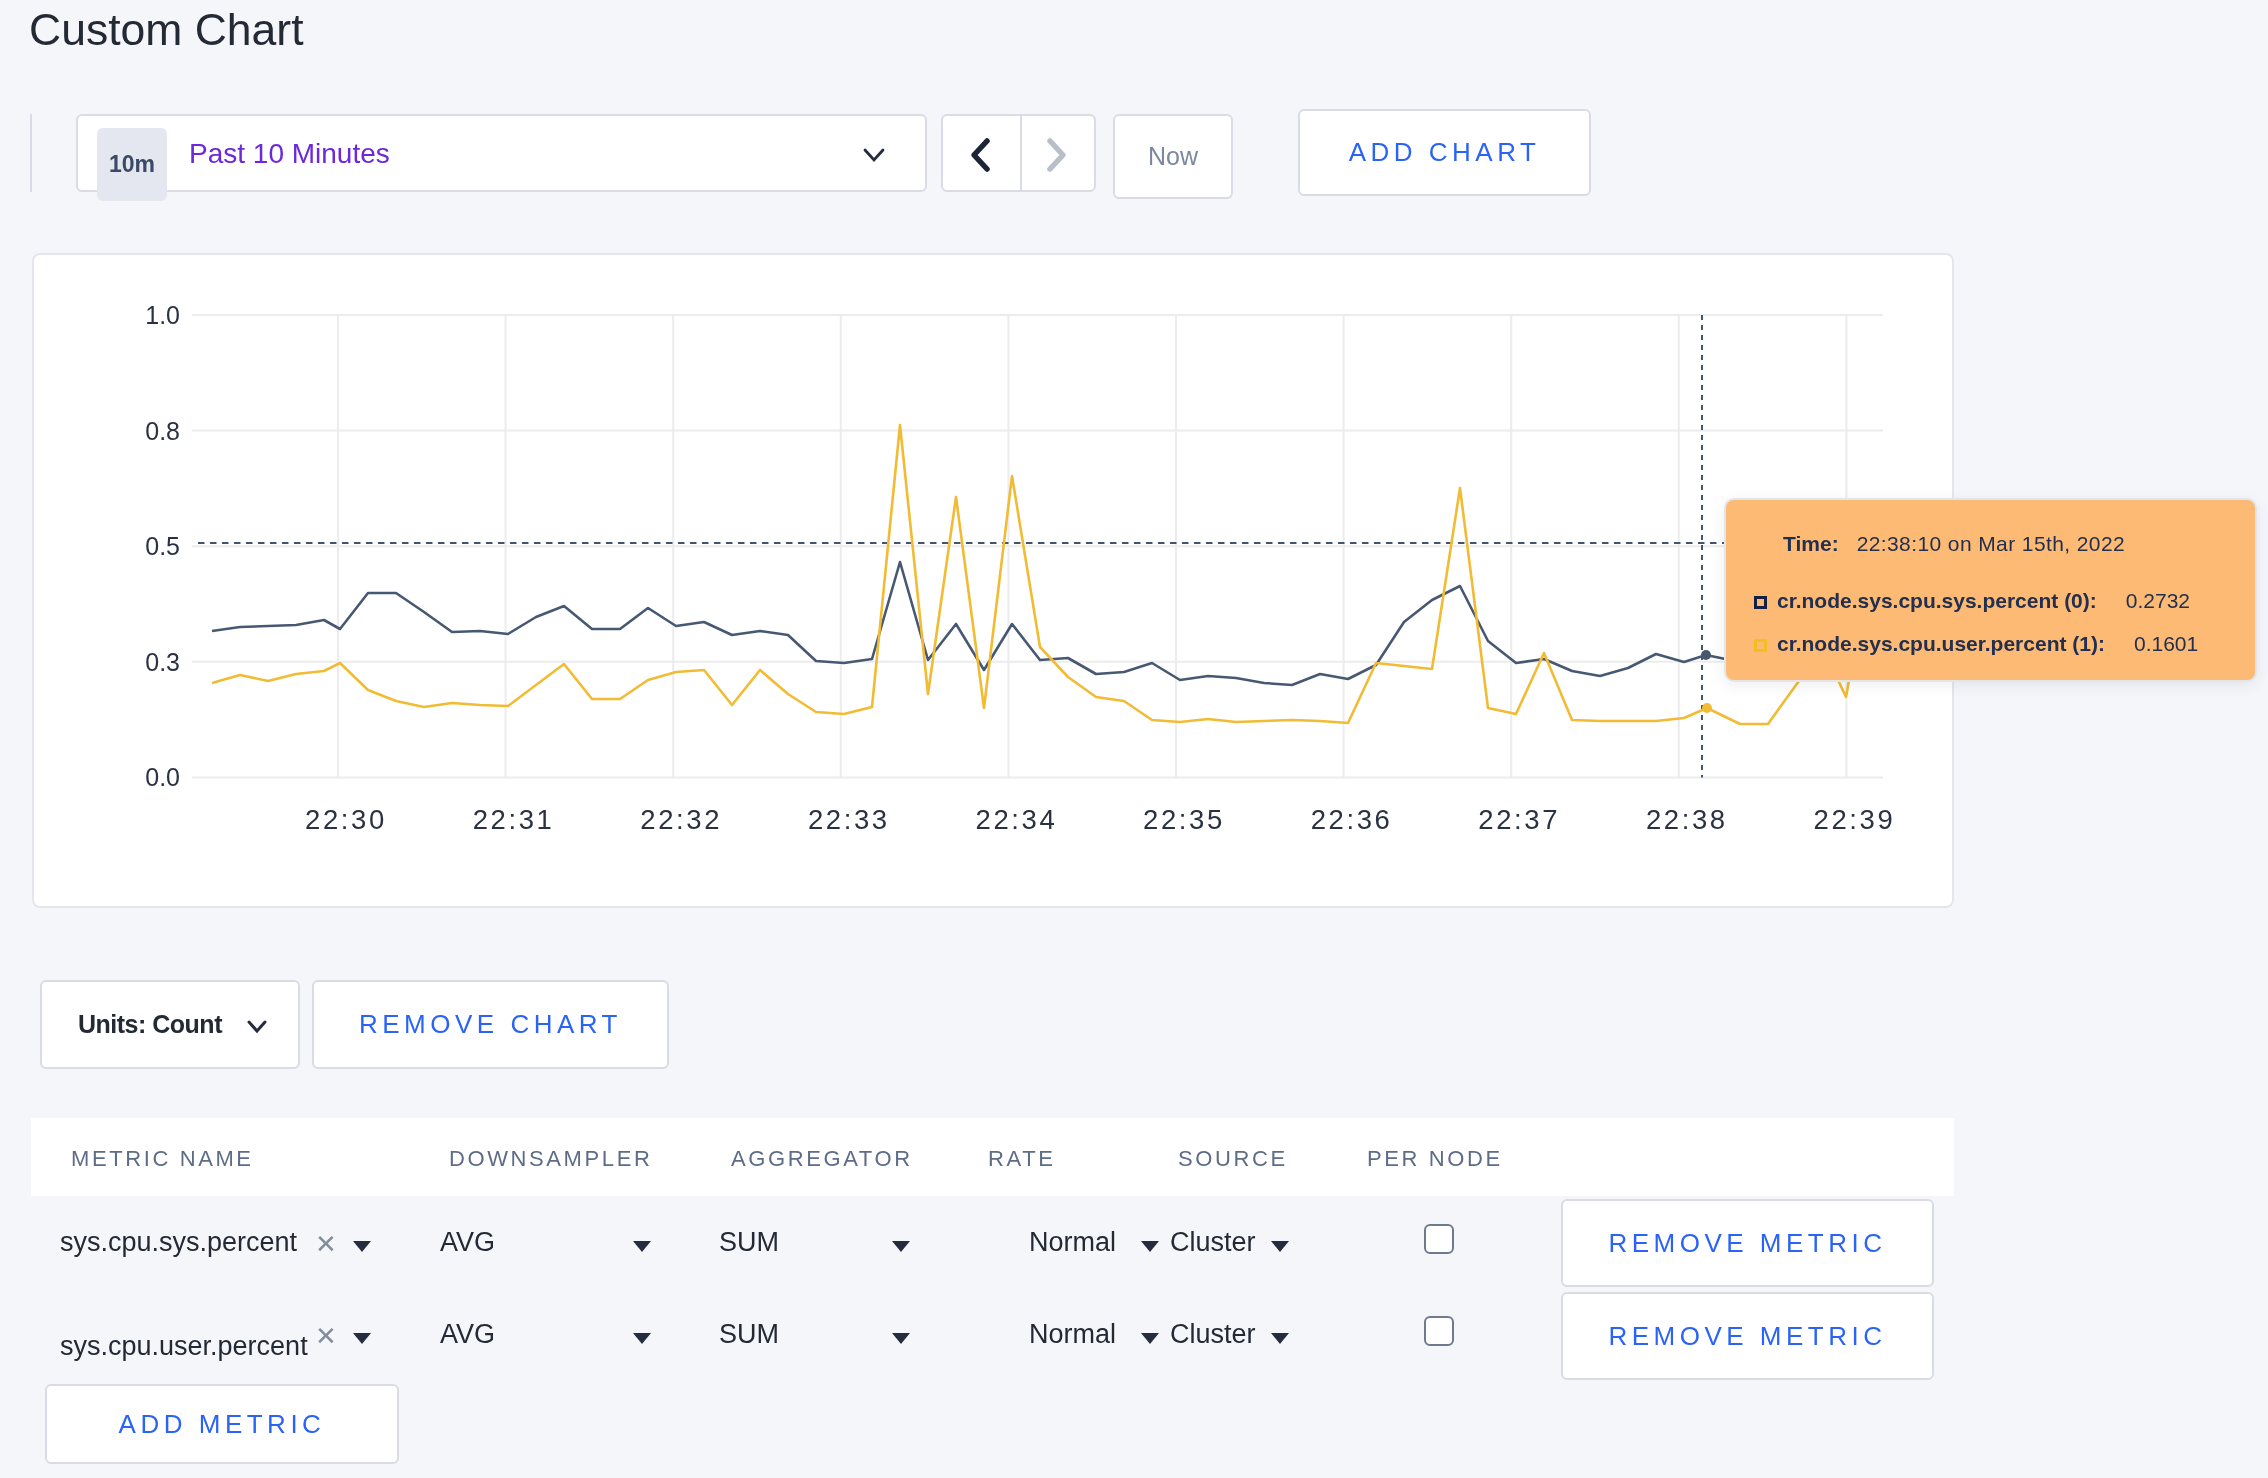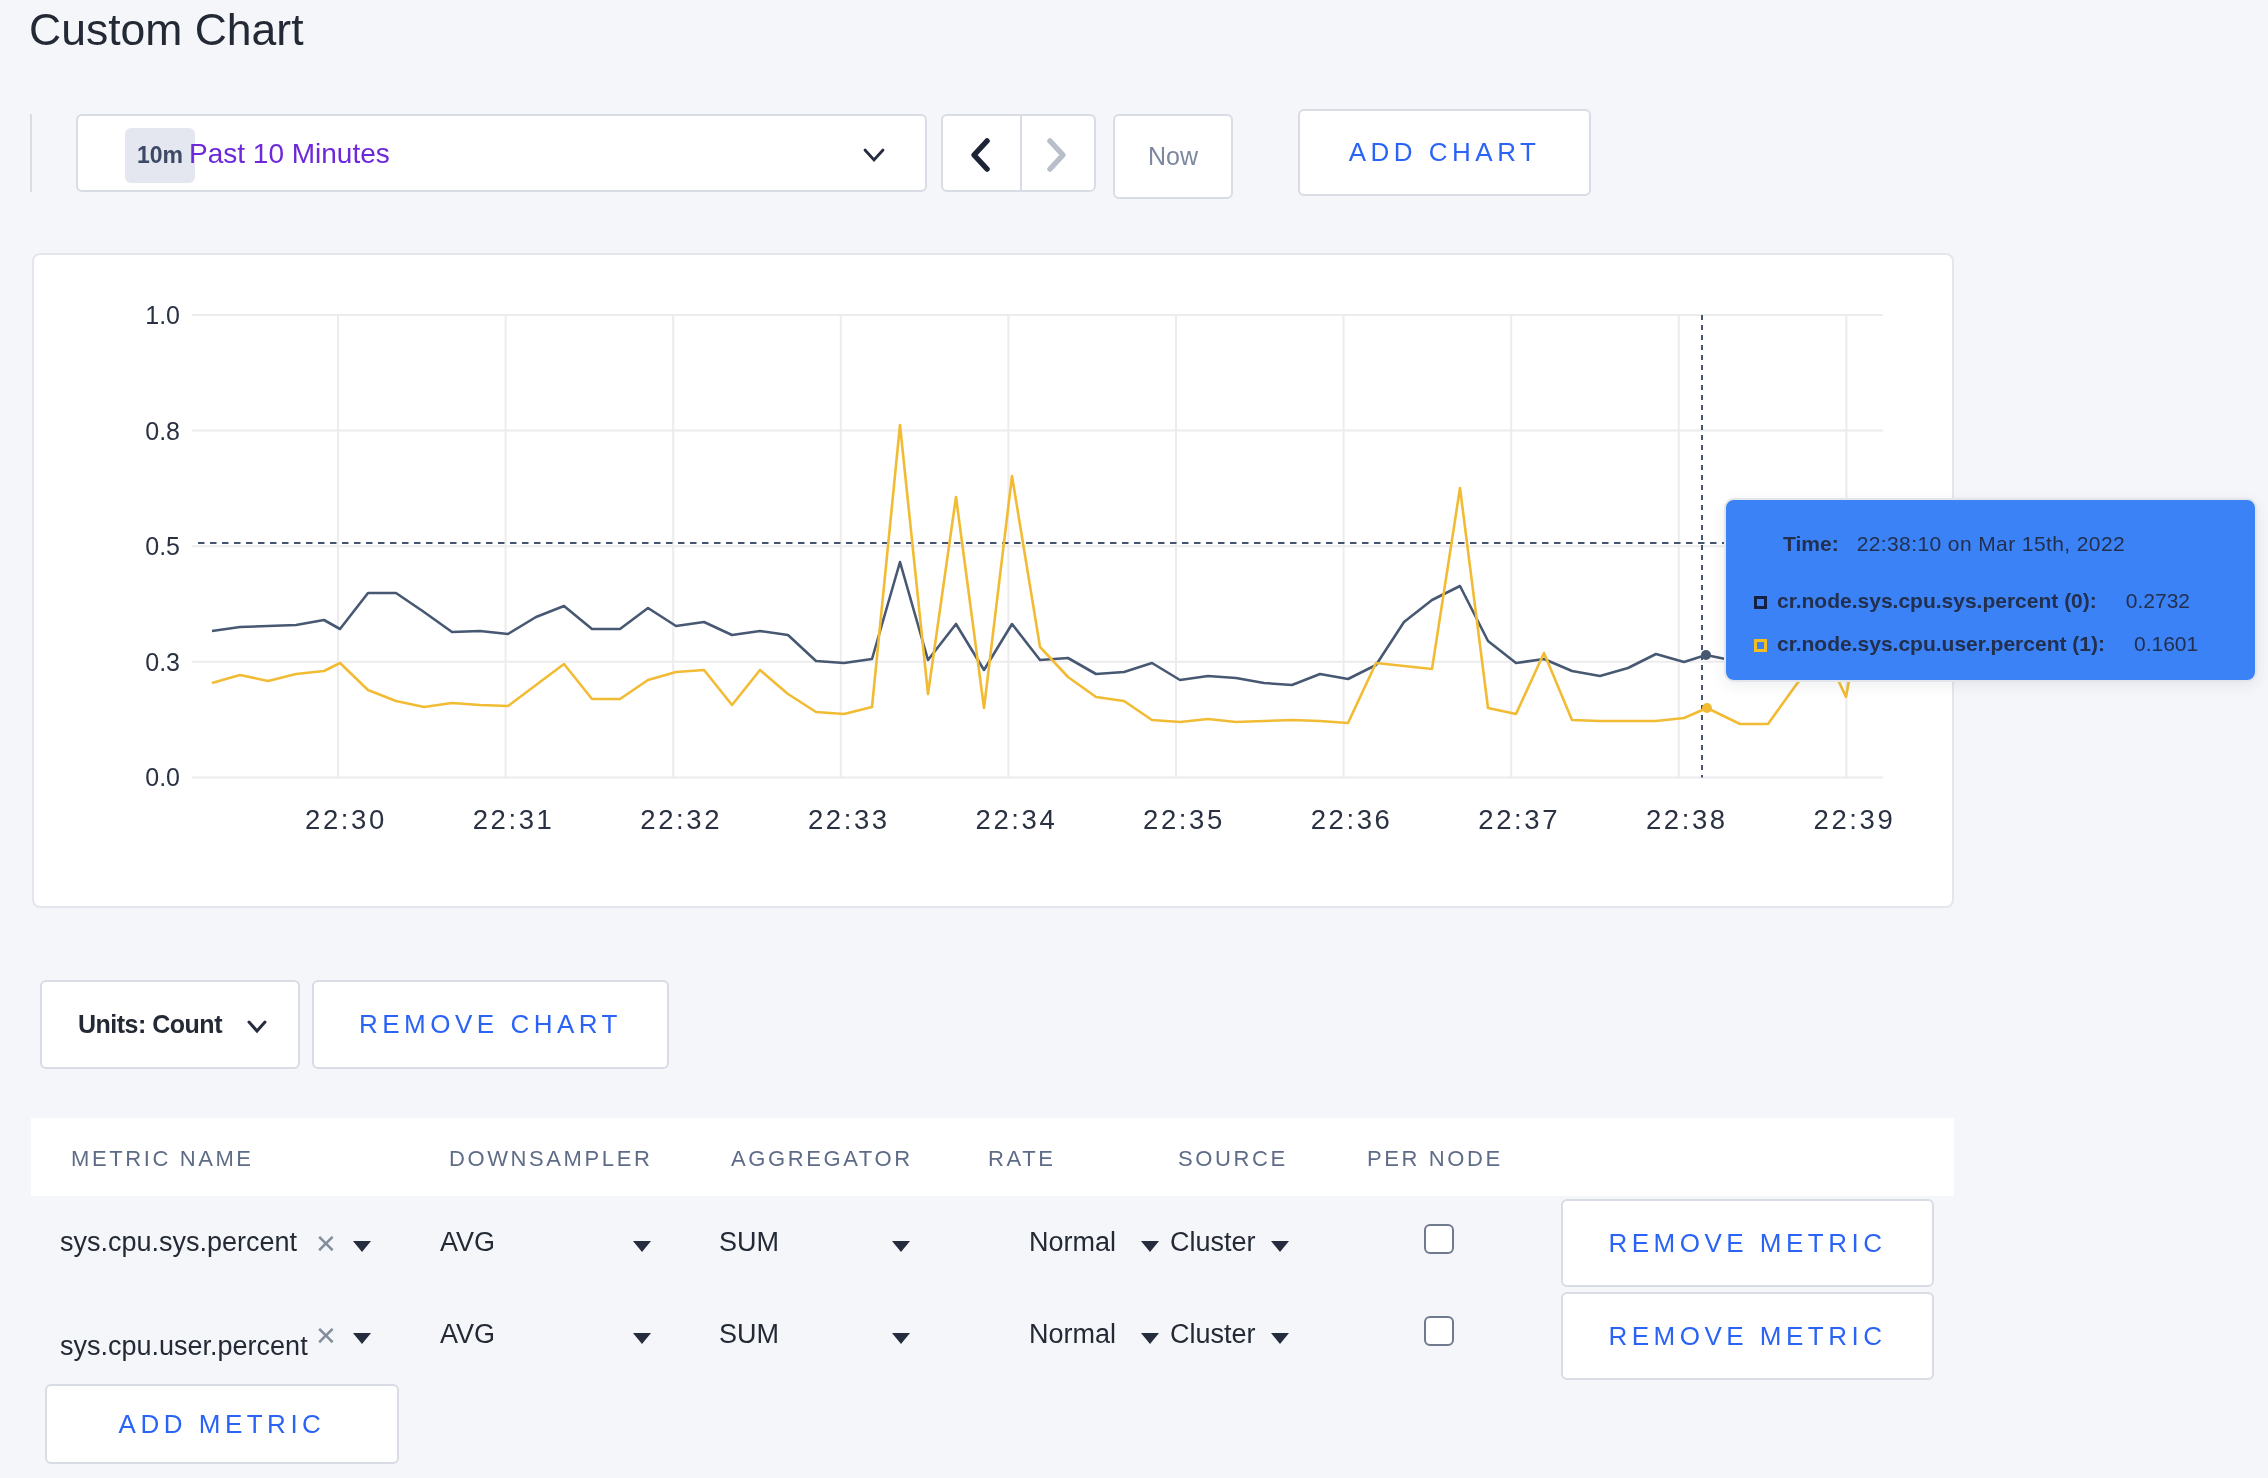--- a/index.html
+++ b/index.html
@@ -12,21 +12,21 @@
 .hdr { position:absolute; top:1146px; font-size:22px; letter-spacing:2.6px; color:#5f6c87; }
 </style>
 </head>
 <body>
 
 <div class="abs" style="left:29px; top:5px; font-size:44.5px; letter-spacing:0px; color:#242a35; font-weight:400;">Custom Chart</div>
 
 <div class="abs" style="left:30px; top:114px; width:2px; height:78px; background:#d9dce4;"></div>
 
 <div class="btn" style="left:76px; top:114px; width:851px; height:78px;">
-  <span style="position:absolute; left:19px; top:12px; background:#e4e7f0; border-radius:6px; padding:14px 12px; font-size:23px; font-weight:700; color:#3c4a66;margin-left:28px;">10m</span>
+  <span style="position:absolute; left:19px; top:12px; background:#e4e7f0; border-radius:6px; padding:23px 12px; font-size:23px; font-weight:700; color:#3c4a66;">10m</span>
   <span style="position:absolute; left:111px; top:22px; font-size:28px; color:#6d28d9;">Past 10 Minutes</span>
   <svg style="position:absolute; right:39px; top:30px;" width="24" height="19" viewBox="0 0 24 19">
       <polyline points="3,4 12,14 21,4" fill="none" stroke="#242c3e" stroke-width="2.8" stroke-linecap="round"></polyline>
     </svg>
 </div>
 
 <div class="btn" style="left:941px; top:114px; width:155px; height:78px;">
   <div style="position:absolute; left:77px; top:0; width:2px; height:74px; background:#d9dce4;"></div>
   <svg style="position:absolute; left:22px; top:21px;" width="32" height="36" viewBox="0 0 32 36">
       <polyline points="22,4 9,18 22,32" fill="none" stroke="#1c2435" stroke-width="5.5" stroke-linecap="round" stroke-linejoin="round"></polyline>
@@ -78,21 +78,21 @@
 <line x1="1846.3999999999999" y1="315" x2="1846.3999999999999" y2="777.4" stroke="#ececee" stroke-width="2"></line>
 <text x="1854.3999999999999" y="829" text-anchor="middle" font-size="27.5" letter-spacing="2.6" fill="#2a3142">22:39</text>
 <line x1="198" y1="543" x2="1883" y2="543" stroke="#44536e" stroke-width="2" stroke-dasharray="6.5 5.5"></line>
 <line x1="1702" y1="315" x2="1702" y2="777.4" stroke="#44536e" stroke-width="2" stroke-dasharray="5 5"></line>
 <polyline points="212,631 240,627 268,626 296,625 324,620 340,629 368,593 396,593 424,612 452,632 480,631 508,634 536,617 564,606 592,629 620,629 648,608 676,626 704,622 732,635 760,631 788,635 816,661 844,663 872,659 900,562 928,660 956,624 984,670 1012,624 1040,660 1068,658 1096,674 1124,672 1152,663 1180,680 1208,676 1236,678 1264,683 1292,685 1320,674 1348,679 1376,665 1404,622 1432,600 1460,586 1488,641 1516,663 1544,659 1572,671 1600,676 1628,668 1656,654 1684,662 1706,655 1740,662 1768,660 1796,658 1824,652 1852,655 1883,650" fill="none" stroke="#475872" stroke-width="2.6" stroke-linejoin="round"></polyline>
 <polyline points="212,683 240,675 268,681 296,674 324,671 340,663 368,690 396,701 424,707 452,703 480,705 508,706 536,685 564,664 592,699 620,699 648,680 676,672 704,670 732,705 760,670 788,694 816,712 844,714 872,707 900,425 928,694 956,497 984,708 1012,476 1040,647 1068,677 1096,697 1124,701 1152,720 1180,722 1208,719 1236,722 1264,721 1292,720 1320,721 1348,723 1376,663 1404,666 1432,669 1460,488 1488,708 1516,714 1544,653 1572,720 1600,721 1628,721 1656,721 1684,718 1707,708 1740,724 1768,724 1796,685 1824,650 1846,697 1858,630 1883,628" fill="none" stroke="#f2bb34" stroke-width="2.6" stroke-linejoin="round"></polyline>
 <circle cx="1706" cy="655" r="5" fill="#475872"></circle>
 <circle cx="1707" cy="708" r="5" fill="#f2bb34"></circle>
 </svg>
 
-<div class="abs" style="left:1724px; top:498px; width:533px; height:184px; background:#3b82f6; border:2px solid #e2e5ea; border-radius:10px; box-shadow:0 4px 14px rgba(40,50,70,0.08); color:#222f4e; font-size:21px;">
+<div class="abs" style="left:1724px; top:498px; width:533px; height:184px; background:#fdba74; border:2px solid #e2e5ea; border-radius:10px; box-shadow:0 4px 14px rgba(40,50,70,0.08); color:#222f4e; font-size:21px;">
   <div style="position:absolute; left:57px; top:32px;"><b>Time:</b><span style="margin-left:18px; letter-spacing:0.4px;">22:38:10 on Mar 15th, 2022</span></div>
   <div style="position:absolute; left:28px; top:89px;"><span style="display:inline-block; width:13px; height:13px; border:3px solid #152043; margin-right:10px; vertical-align:-1px;"></span><b>cr.node.sys.cpu.sys.percent (0):</b><span style="margin-left:29px;">0.2732</span></div>
   <div style="position:absolute; left:28px; top:132px;"><span style="display:inline-block; width:13px; height:13px; border:3px solid #f5bd24; margin-right:10px; vertical-align:-1px;"></span><b>cr.node.sys.cpu.user.percent (1):</b><span style="margin-left:29px;">0.1601</span></div>
 </div>
 
 <div class="btn" style="left:31px; top:980px; width:260px; height:89px;margin-left:9px;">
   <span style="position:absolute; left:36px; top:28px; font-size:25px; letter-spacing:-0.5px; font-weight:700; color:#242a35;">Units: Count</span>
   <svg style="position:absolute; right:30px; top:36px;" width="22" height="18" viewBox="0 0 22 18">
       <polyline points="3,4 11,13 19,4" fill="none" stroke="#242c3e" stroke-width="3" stroke-linecap="round"></polyline>
     </svg>

